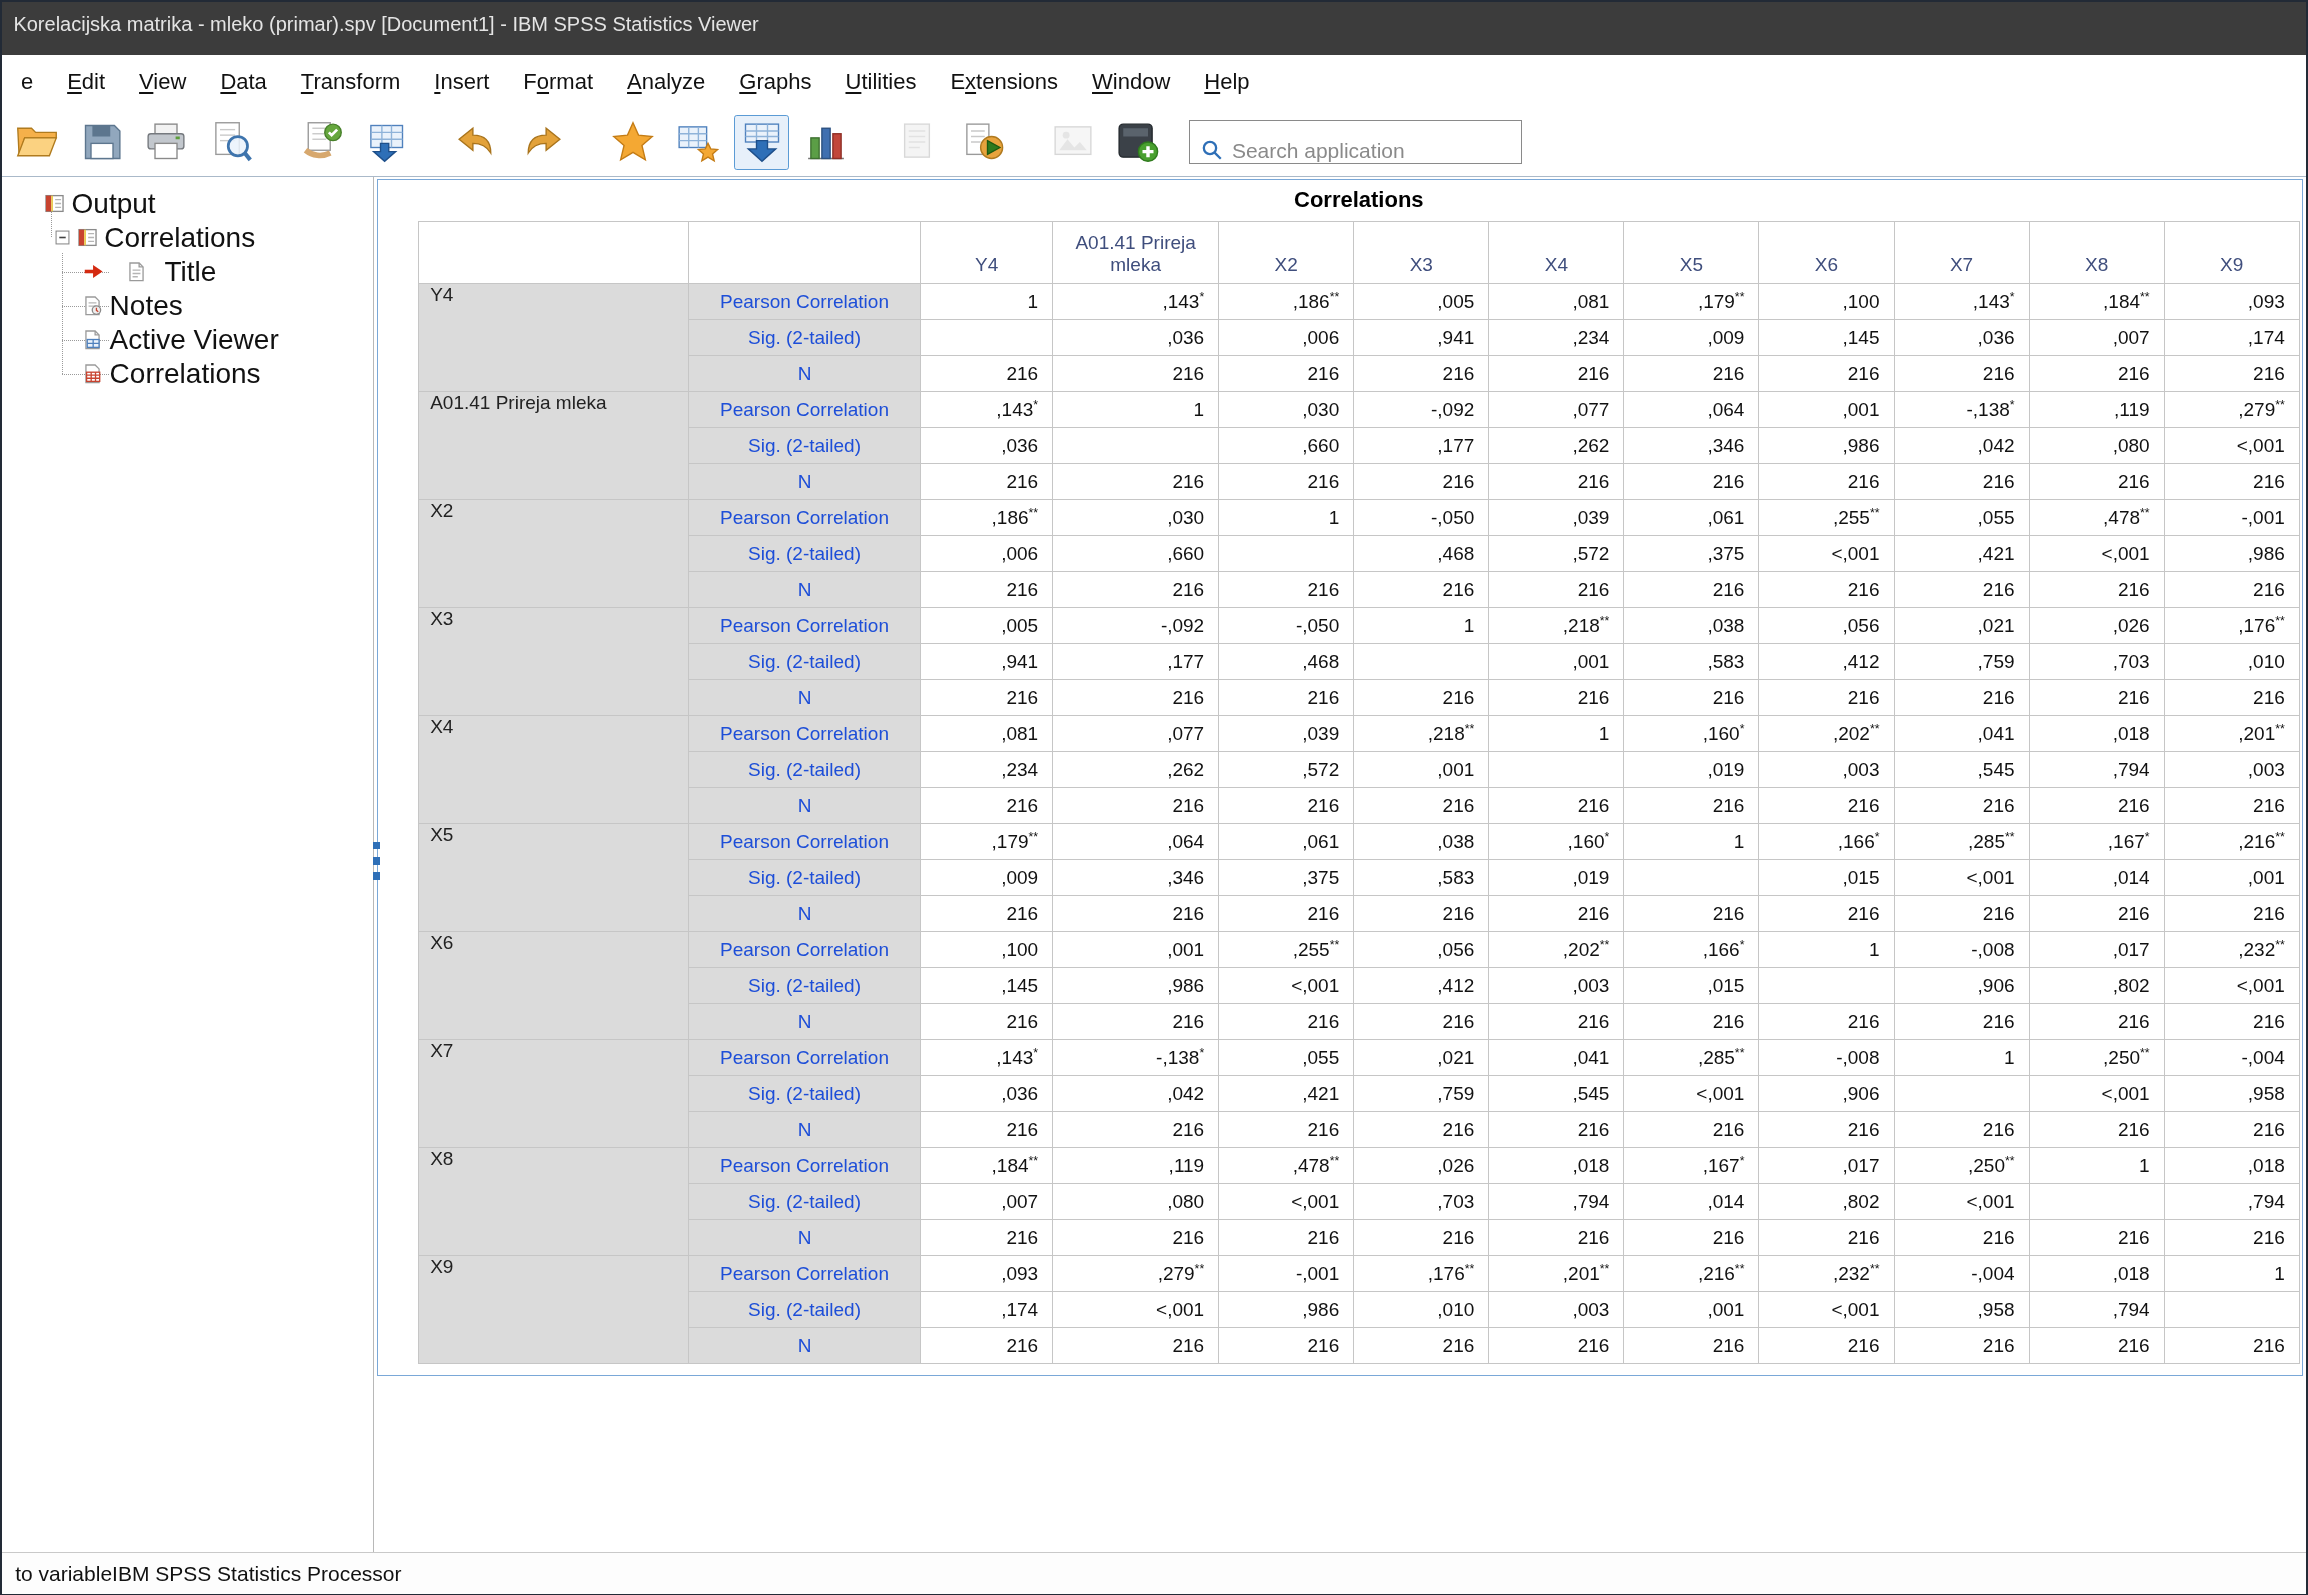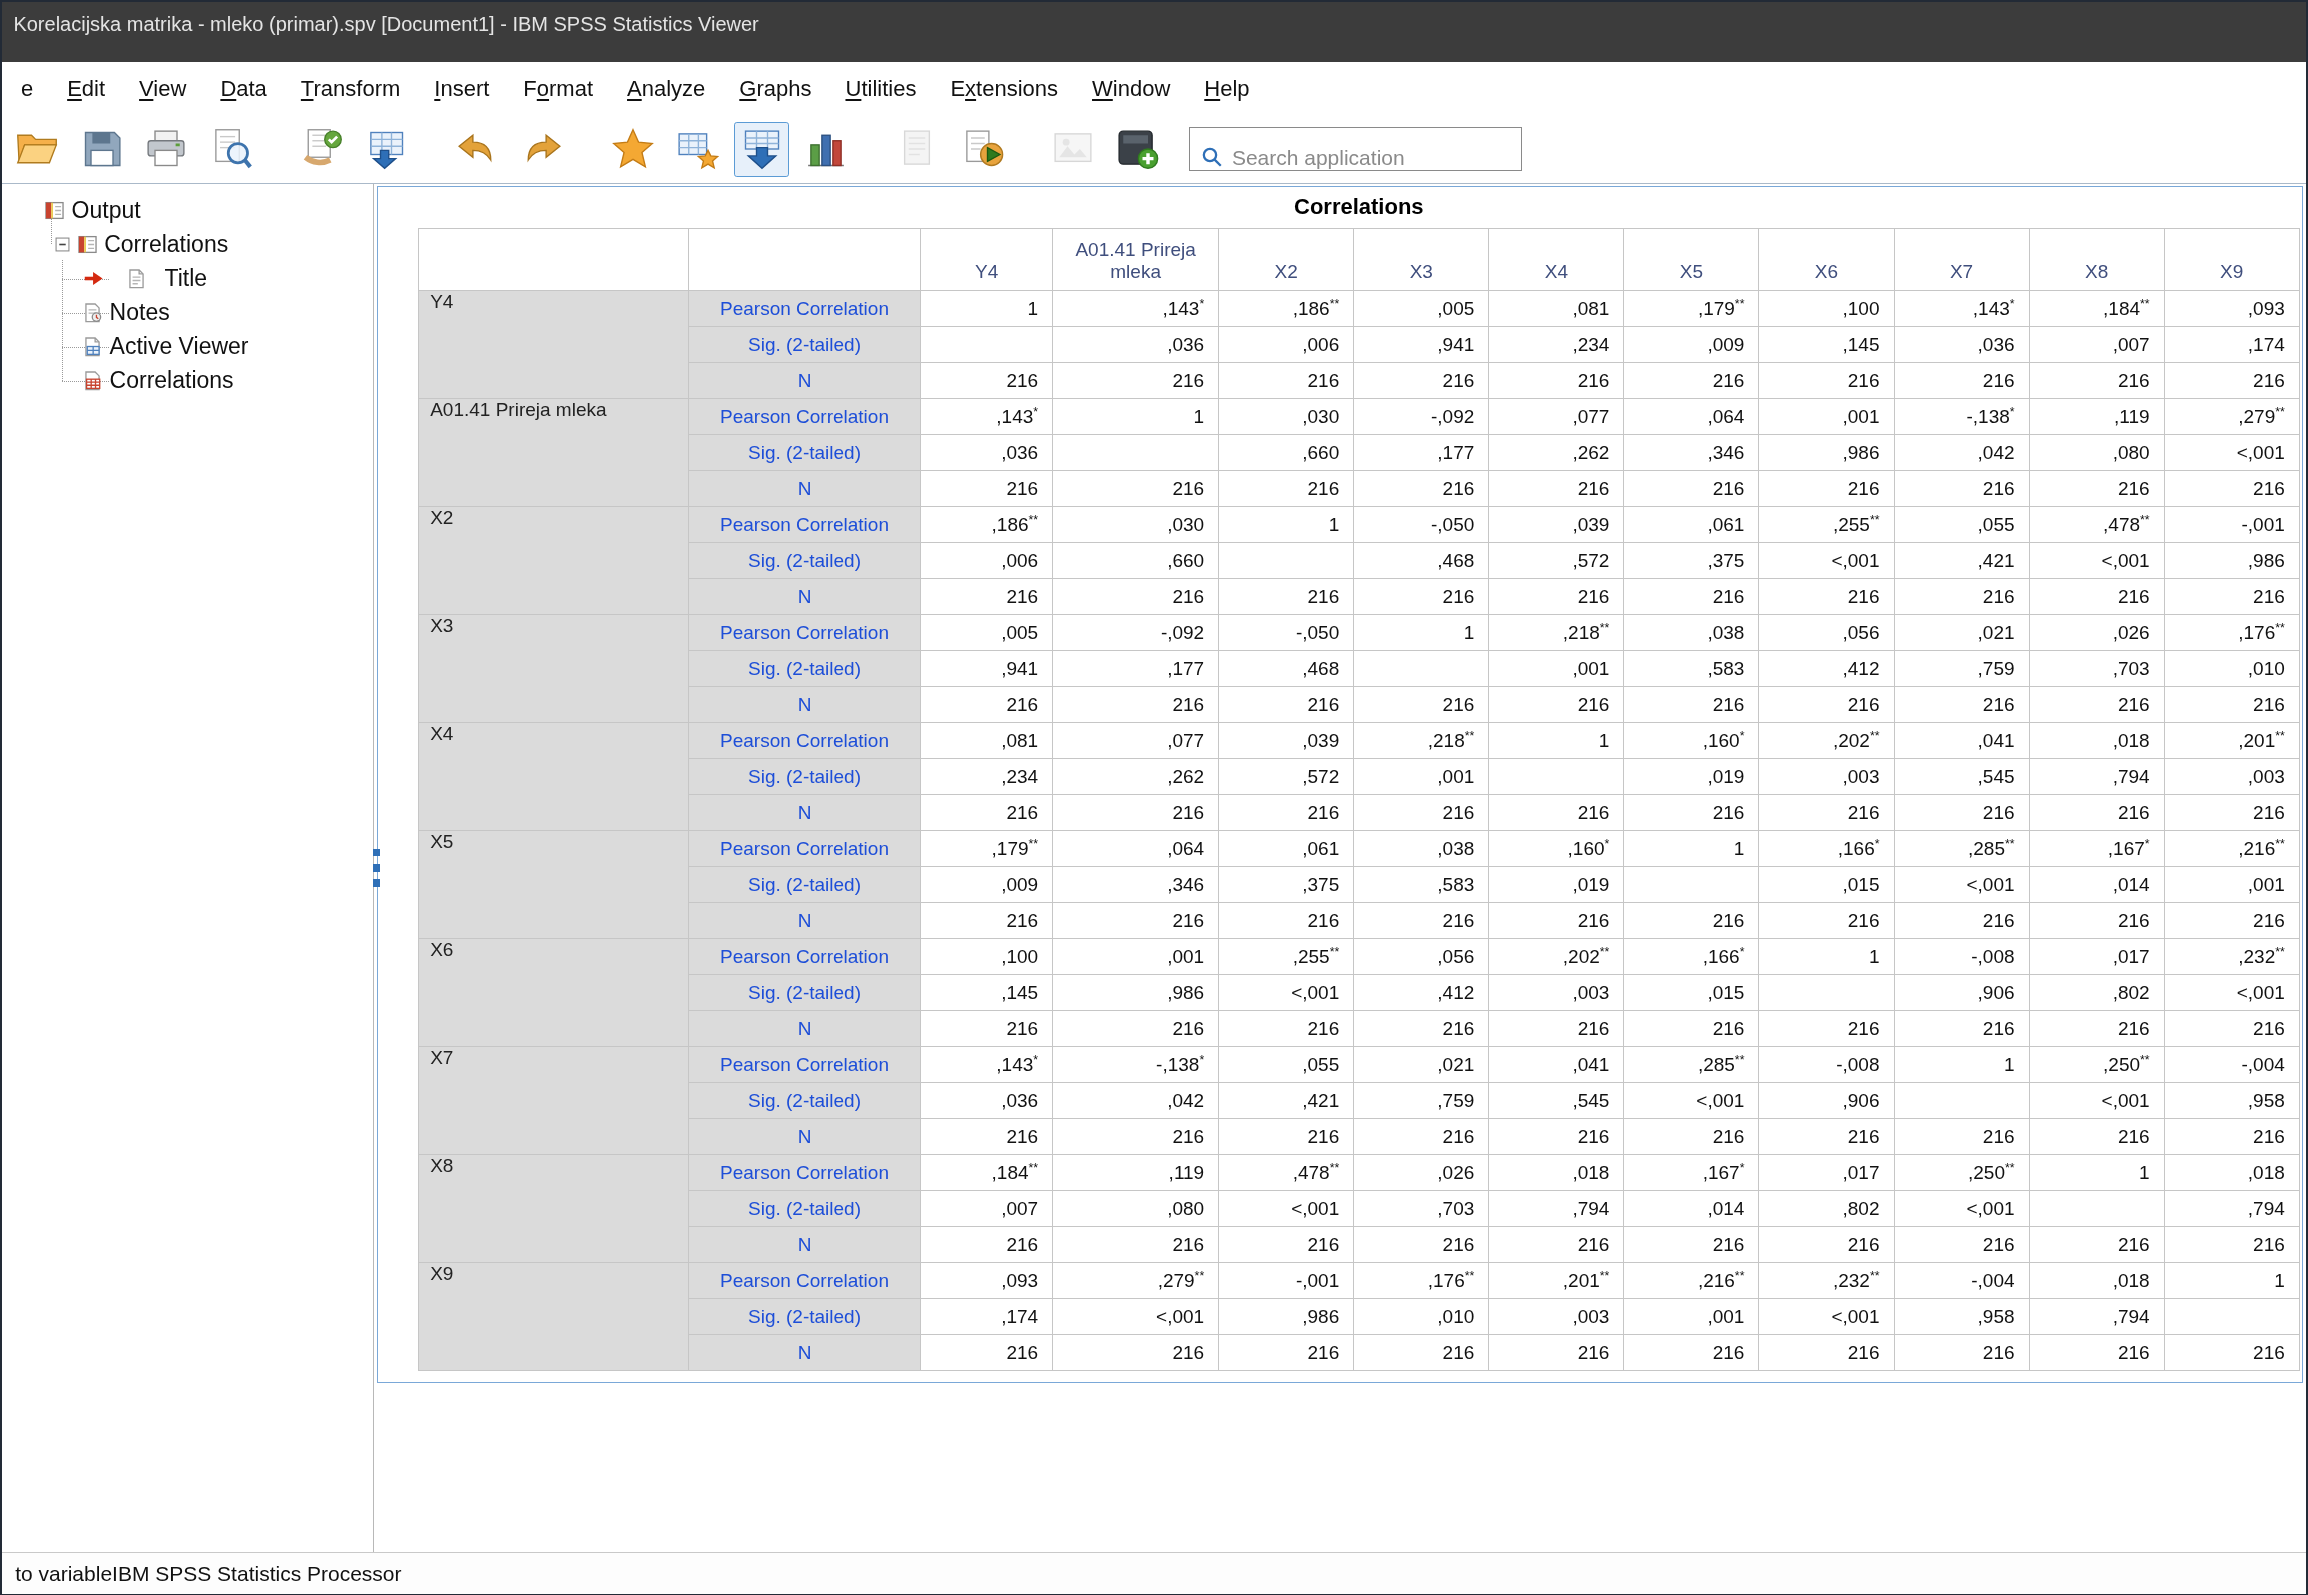--- a/index.html
+++ b/index.html
@@ -1,20 +1,20 @@
 <!DOCTYPE html>
 <html style="font-size:15px"><head>
 <meta charset="utf-8">
 <style>
   * { box-sizing: border-box; margin: 0; padding: 0; }
   html,body { width: 2308px; height: 1596px; background: #fff; font-family: "Liberation Sans", sans-serif; overflow: hidden; }
   .window { position: relative; width: 2308px; height: 1596px; border: 2.8px solid #222a36; background: #fff; display: flex; flex-direction: column; }
 
   
-  .titlebar { height: 60px; background: #3c3c3c; color: #e4e4e4; font-size: 20px; line-height: 44px; padding-left: 11.4px; white-space: nowrap; overflow: hidden; }
+  .titlebar { height: 53px; background: #3c3c3c; color: #e4e4e4; font-size: 20px; line-height: 44px; padding-left: 11.4px; white-space: nowrap; overflow: hidden; }
 
   
   .menubar { height: 53px; background: #fff; display: flex; align-items: center; font-size: 22px; color: #111; padding-left: 1.9px; }
   .menu-item { padding: 7.6px 17px; cursor: default; white-space: nowrap; }
   .menu-item u { text-underline-offset: 2.8px; }
 
   
   .toolbar { height: 68px; background: #fff; display: flex; align-items: center; padding: 0 7.6px; }
   .toolbar-icons { display: flex; align-items: center; gap: 9.5px; }
   .tool-btn { width: 55px; height: 55px; display: flex; align-items: center; justify-content: center; border: 1.9px solid transparent; border-radius: 2.8px; }
@@ -23,21 +23,21 @@
   .tool-btn.disabled { opacity: .45; filter: grayscale(1); }
   .tool-btn.gap { margin-left: 26.5px; }
   .searchbox { margin-left: 24.6px; width: 333px; height: 44px; border: 0.9px solid #8a8a8a; display: flex; align-items: flex-end; padding: 0 9.5px; gap: 7.6px; background: #fff; }
   .searchbox svg { width: 24.6px; height: 24.6px; flex: 0 0 auto; }
   .searchbox input { border: none; outline: none; width: 100%; font-size: 21px; font-family: "Liberation Sans", sans-serif; color: #444; }
   .searchbox input::placeholder { color: #8a8a8a; }
 
   
   .main { flex: 1; display: flex; border-top: 0.9px solid #aab9c9; min-height: 0; }
   .tree-panel { width: 372px; border-right: 0.9px solid #b8b8b8; position: relative; padding-top: 9.5px; background: #fff; flex: 0 0 auto; }
-  .tree-row { height: 34px; display: flex; align-items: center; gap: 6.6px; font-size: 23px; color: #111; white-space: nowrap; position: relative; z-index: 2; text-align: center; }
+  .tree-row { height: 34px; display: flex; align-items: center; gap: 6.6px; font-size: 28px; color: #111; white-space: nowrap; position: relative; z-index: 2; text-align: center; }
   .tree-row.lvl0 { padding-left: 42px; }
   .tree-row.lvl1 { padding-left: 53px; }
   .tree-row.lvl2 { padding-left: 80px; }
   .tree-row.lvl2.has-current { padding-left: 79px; gap: 18px; }
   .tree-ico svg { width: 21px; height: 21px; display: block; }
   .expander svg { width: 15px; height: 15px; display: block; }
   .cur-arrow svg { width: 26.5px; height: 19px; display: block; }
   .tree-conn { position: absolute; z-index: 1; }
   .conn-v { border-left: 0.9px dotted #9a9a9a; width: 0; }
   .conn-h { border-top: 0.9px dotted #9a9a9a; height: 0; }

